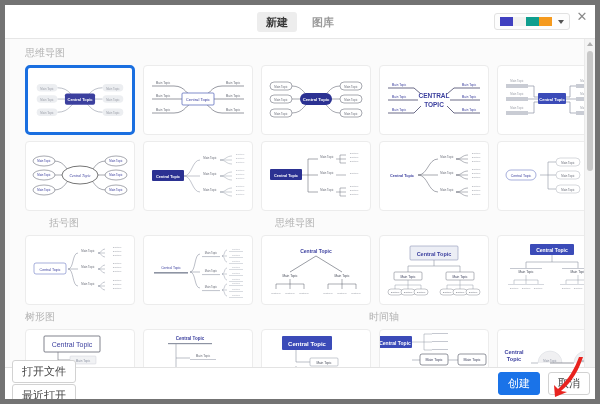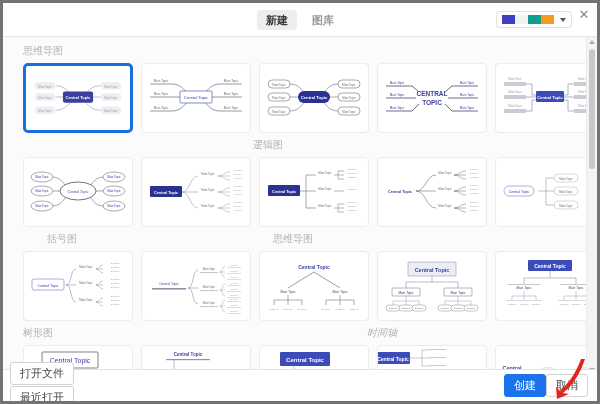--- a/index.html
+++ b/index.html
@@ -6,21 +6,21 @@
     margin: 0; padding: 0;
     width: 600px; height: 404px;
     overflow: hidden;
     background: #ffffff;
     font-family: "Liberation Sans", "DejaVu Sans", sans-serif;
   }
   #app {
     position: relative;
     width: 600px; height: 404px;
     box-sizing: border-box;
-    border: 3px solid #737373;
+    border: 5px solid #737373;
     background: #a3a3a3;
     overflow: hidden;
   }
 
   
   .titlebar {
     position: relative;
     height: 33px;
     background: #ffffff;
     border-bottom: 1px solid #e6e6e6;
@@ -172,21 +172,21 @@
     cursor: pointer;
     line-height: 13px;
     white-space: nowrap;
   }
   .btn.primary {
     background: #1a73e8;
     border-color: #1a73e8;
     color: #ffffff;
   }
   .footer-left { display: flex; gap: 1px; margin-left: 7px; flex-direction: column; }
-  .footer-right { display: flex; margin-left: auto; margin-right: 15px; }
+  .footer-right { display: flex; gap: 8px; margin-left: auto; margin-right: 15px; }
 
   
   .cursor-arrow {
     position: absolute;
     right: 10px; bottom: 2px;
     width: 46px; height: 42px;
     pointer-events: none;
   }
 </style>
 </head>
@@ -327,23 +327,20 @@
             <text x="19" y="43" font-size="2.8" fill="#9b9fa8" text-anchor="middle" font-family="Liberation Sans, sans-serif">Main Topic</text>
             <text x="89" y="16" font-size="2.8" fill="#9b9fa8" text-anchor="middle" font-family="Liberation Sans, sans-serif">Main Topic</text>
             <text x="89" y="29" font-size="2.8" fill="#9b9fa8" text-anchor="middle" font-family="Liberation Sans, sans-serif">Main Topic</text>
             <text x="89" y="43" font-size="2.8" fill="#9b9fa8" text-anchor="middle" font-family="Liberation Sans, sans-serif">Main Topic</text>
             <rect x="40" y="27" width="28" height="11" rx="1" fill="#3b4bb8"></rect>
             <text x="54" y="34.5" font-size="4" fill="#ffffff" text-anchor="middle" font-weight="bold" font-family="Liberation Sans, sans-serif">Central Topic</text>
           </svg>
         </div>
       </div>
 
-      <div class="hdr-row" style="padding-top:6px;">
-        <div class="section-title second" style="padding-left:135px;">逻辑图</div>
-      </div>
       <div class="grid-row">
 
         <div class="thumb">
           <svg viewBox="0 0 108 68">
             <path d="M28 19 C40 19 40 30 46 31" stroke="#6b6f7a" fill="none" stroke-width="0.6"></path>
             <path d="M28 33 L44 33" stroke="#6b6f7a" stroke-width="0.6"></path>
             <path d="M28 48 C40 48 40 37 46 36" stroke="#6b6f7a" fill="none" stroke-width="0.6"></path>
             <path d="M80 19 C68 19 68 30 62 31" stroke="#6b6f7a" fill="none" stroke-width="0.6"></path>
             <path d="M80 33 L64 33" stroke="#6b6f7a" stroke-width="0.6"></path>
             <path d="M80 48 C68 48 68 37 62 36" stroke="#6b6f7a" fill="none" stroke-width="0.6"></path>
@@ -584,21 +581,21 @@
             <text x="40" y="53" font-size="2.2" fill="#9b9fa8" text-anchor="middle" font-family="Liberation Sans, sans-serif">Subtopic</text>
             <text x="68" y="53" font-size="2.2" fill="#9b9fa8" text-anchor="middle" font-family="Liberation Sans, sans-serif">Subtopic</text>
             <text x="80" y="53" font-size="2.2" fill="#9b9fa8" text-anchor="middle" font-family="Liberation Sans, sans-serif">Subtopic</text>
             <text x="92" y="53" font-size="2.2" fill="#9b9fa8" text-anchor="middle" font-family="Liberation Sans, sans-serif">Subtopic</text>
           </svg>
         </div>
       </div>
 
       <div class="hdr-row" style="padding-top:6px;">
         <div class="section-title">树形图</div>
-        <div class="section-title" style="margin-left:294px;font-style:italic;">时间轴</div>
+        <div class="section-title" style="margin-left:294px;">时间轴</div>
       </div>
       <div class="grid-row">
 
         <div class="thumb">
           <svg viewBox="0 0 108 68">
             <rect x="18" y="6" width="56" height="16" rx="1" fill="#ffffff" stroke="#4a4f5c" stroke-width="0.7"></rect>
             <text x="46" y="17" font-size="7" fill="#3b3f9e" text-anchor="middle" font-family="Liberation Sans, sans-serif">Central Topic</text>
             <path d="M32 22 L32 30 M32 30 L44 30" stroke="#6b6f7a" fill="none" stroke-width="0.6"></path>
             <rect x="44" y="26" width="26" height="8" rx="1" fill="#f1f2f4" stroke="#c5c8d0" stroke-width="0.4"></rect>
             <text x="57" y="31.5" font-size="3" fill="#8e94a3" text-anchor="middle" font-family="Liberation Sans, sans-serif">Main Topic</text>

